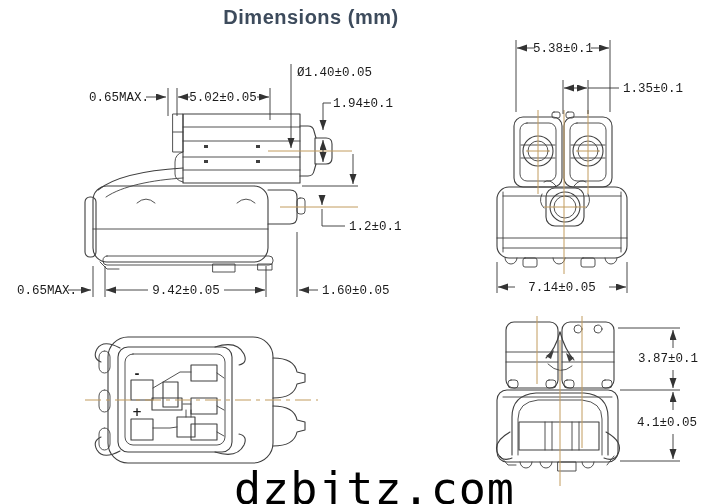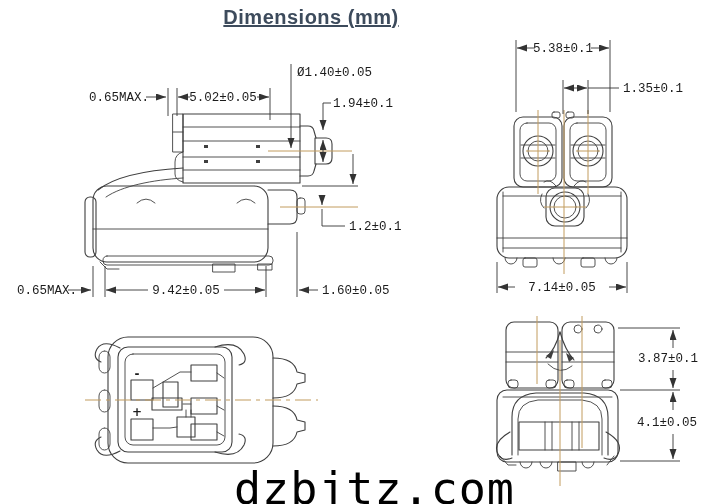--- a/index.html
+++ b/index.html
@@ -3,21 +3,21 @@
 <meta charset="utf-8">
 <style>
   :root{
     --line:#3f3f3f; --centerline:#c29c5e; --dim-text:#1c1c1c;
     --title-color:#3d4b5c; --watermark-color:#000000; --bg:#ffffff;
   }
   html,body{margin:0;padding:0;background:#fff;}
   .stage{position:relative;width:717px;height:504px;background:var(--bg);overflow:hidden;
          font-family:"Liberation Sans",sans-serif;}
   .title{position:absolute;top:6px;left:0;width:622px;text-align:center;
-         font-size:20px;font-weight:600;letter-spacing:0.5px;color:var(--title-color);text-decoration:underline;}
+         font-size:20px;font-weight:600;letter-spacing:0.5px;color:var(--title-color);}
   .watermark{position:absolute;left:234px;top:462px;
          font-family:"DejaVu Sans Mono",monospace;font-weight:normal;font-size:45px;
          letter-spacing:1px;color:var(--watermark-color);}
   svg{position:absolute;left:0;top:0;}
   .ln{fill:none;stroke:var(--line);stroke-width:1.1;stroke-linecap:round;stroke-linejoin:round;}
   .ln2{fill:none;stroke:var(--line);stroke-width:0.9;stroke-linecap:round;stroke-linejoin:round;}
   .filldot{fill:var(--line);stroke:none;}
   .dim{fill:none;stroke:#333;stroke-width:0.9;}
   .cl{fill:none;stroke:var(--centerline);stroke-width:1;}
   .cl-dash{fill:none;stroke:var(--centerline);stroke-width:1.2;stroke-dasharray:16 5 4 5;}

